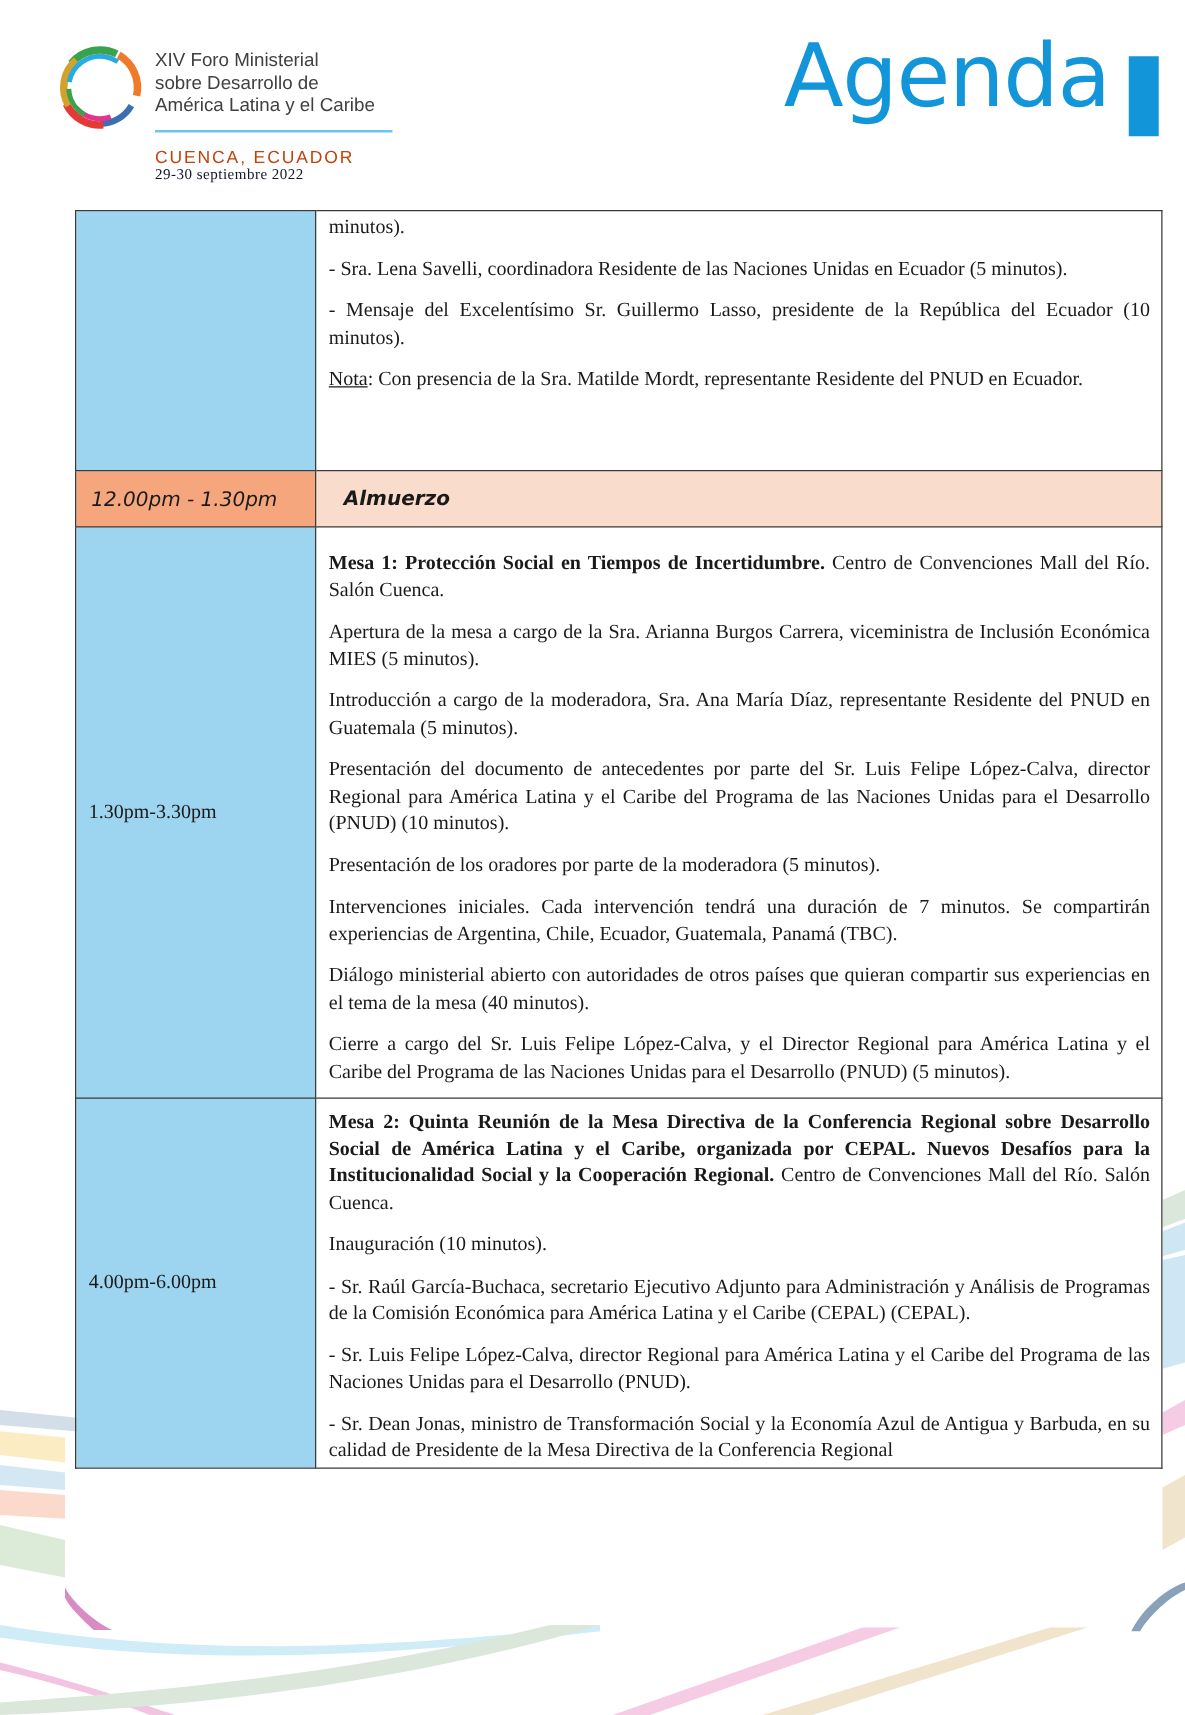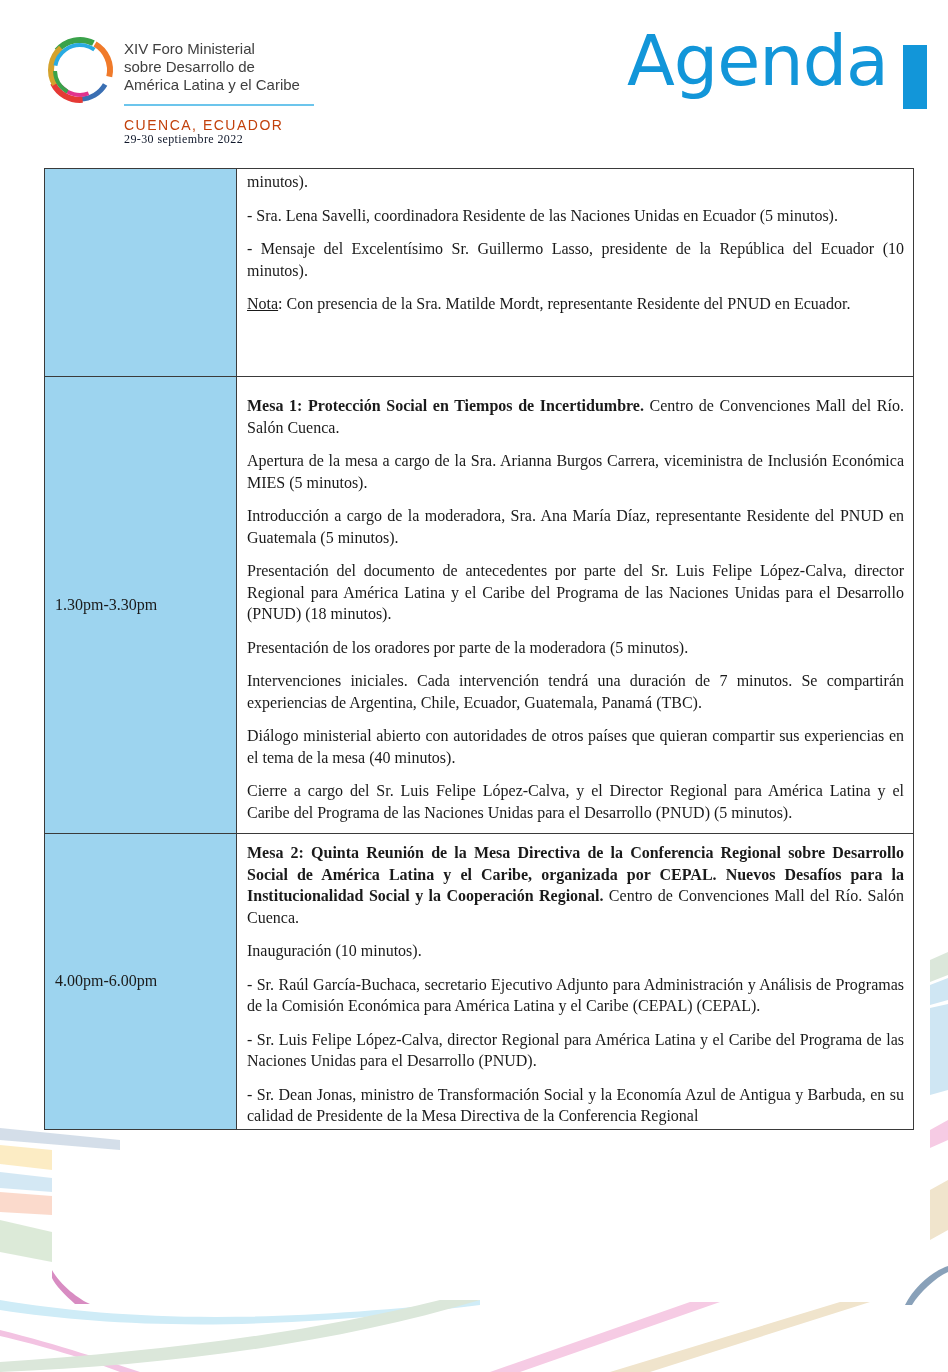--- a/index.html
+++ b/index.html
@@ -33,21 +33,21 @@
   }
   .agenda-title {
     position: absolute; right: 56px; top: 16px; z-index: 2;
     font-family: "DejaVu Sans", "Liberation Sans", sans-serif;
     font-size: 70px; line-height: 90px; color: #1296d9; letter-spacing: -1px;
   }
   .agenda-bar { position: absolute; left: 903px; top: 45px; width: 24px; height: 64px; background: #1296d9; z-index: 2; }
 
   
   .agenda-table {
-    position: absolute; left: 44px; top: 168px; width: 870px; z-index: 2;
+    position: absolute; left: 60px; top: 168px; width: 870px; z-index: 2;
     border-collapse: collapse; table-layout: fixed;
   }
   .agenda-table td { border: 1.5px solid #3a3a3a; vertical-align: middle; }
   .col-time { width: 192px; }
   .time-cell { background: #9dd4ef; padding: 0 10px; font-size: 16px; color: #1a1a1a; }
   .time-cell.break { background: #f5a67c; font-family: "DejaVu Sans", "Liberation Sans", sans-serif; font-style: italic; font-size: 16px; padding: 0 12px; }
   .content-cell { background: #ffffff; padding: 4px 9px 6px 10px; font-size: 16px; line-height: 21.5px; text-align: justify; }
   .content-cell.break { background: #fadccc; font-family: "DejaVu Sans", "Liberation Sans", sans-serif; font-style: italic; font-weight: bold; font-size: 16px; padding: 0 10px; }
   .content-cell p { margin: 0 0 12px 0; }
   .content-cell p:last-child { margin-bottom: 0; }
@@ -114,28 +114,32 @@
       <td class="time-cell"></td>
       <td class="content-cell" style="vertical-align:top;padding-top:2px;">
         <p>minutos).</p>
         <p>- Sra. Lena Savelli, coordinadora Residente de las Naciones Unidas en Ecuador (5 minutos).</p>
         <p>- Mensaje del Excelentísimo Sr. Guillermo Lasso, presidente de la República del Ecuador (10 minutos).</p>
         <p><span class="u">Nota</span><span>: Con presencia de la Sra. Matilde Mordt, representante Residente del PNUD en Ecuador.</span></p>
       </td>
     </tr>
 
 
+    <tr class="row-lunch">
+      <td class="time-cell break">12.00pm - 1.30pm</td>
+      <td class="content-cell break indent-lunch">Almuerzo</td>
+    </tr>
 
     <tr>
       <td class="time-cell">1.30pm-3.30pm</td>
       <td class="content-cell" style="padding-top:18px;padding-bottom:10px;">
         <p><span class="b">Mesa 1: Protección Social en Tiempos de Incertidumbre.</span><span> Centro de Convenciones Mall del Río. Salón Cuenca.</span></p>
         <p>Apertura de la mesa a cargo de la Sra. Arianna Burgos Carrera, viceministra de Inclusión Económica MIES (5 minutos).</p>
         <p>Introducción a cargo de la moderadora, Sra. Ana María Díaz, representante Residente del PNUD en Guatemala (5 minutos).</p>
-        <p>Presentación del documento de antecedentes por parte del Sr. Luis Felipe López-Calva, director Regional para América Latina y el Caribe del Programa de las Naciones Unidas para el Desarrollo (PNUD) (18 minutos).</p>
+        <p>Presentación del documento de antecedentes por parte del Sr. Luis Felipe López-Calva, director Regional para América Latina y el Caribe del Programa de las Naciones Unidas para el Desarrollo (PNUD) (10 minutos).</p>
         <p>Presentación de los oradores por parte de la moderadora (5 minutos).</p>
         <p>Intervenciones iniciales. Cada intervención tendrá una duración de 7 minutos. Se compartirán experiencias de Argentina, Chile, Ecuador, Guatemala, Panamá (TBC).</p>
         <p>Diálogo ministerial abierto con autoridades de otros países que quieran compartir sus experiencias en el tema de la mesa (40 minutos).</p>
         <p>Cierre a cargo del Sr. Luis Felipe López-Calva, y el Director Regional para América Latina y el Caribe del Programa de las Naciones Unidas para el Desarrollo (PNUD) (5 minutos).</p>
       </td>
     </tr>
 
 
     <tr>
       <td class="time-cell">4.00pm-6.00pm</td>

